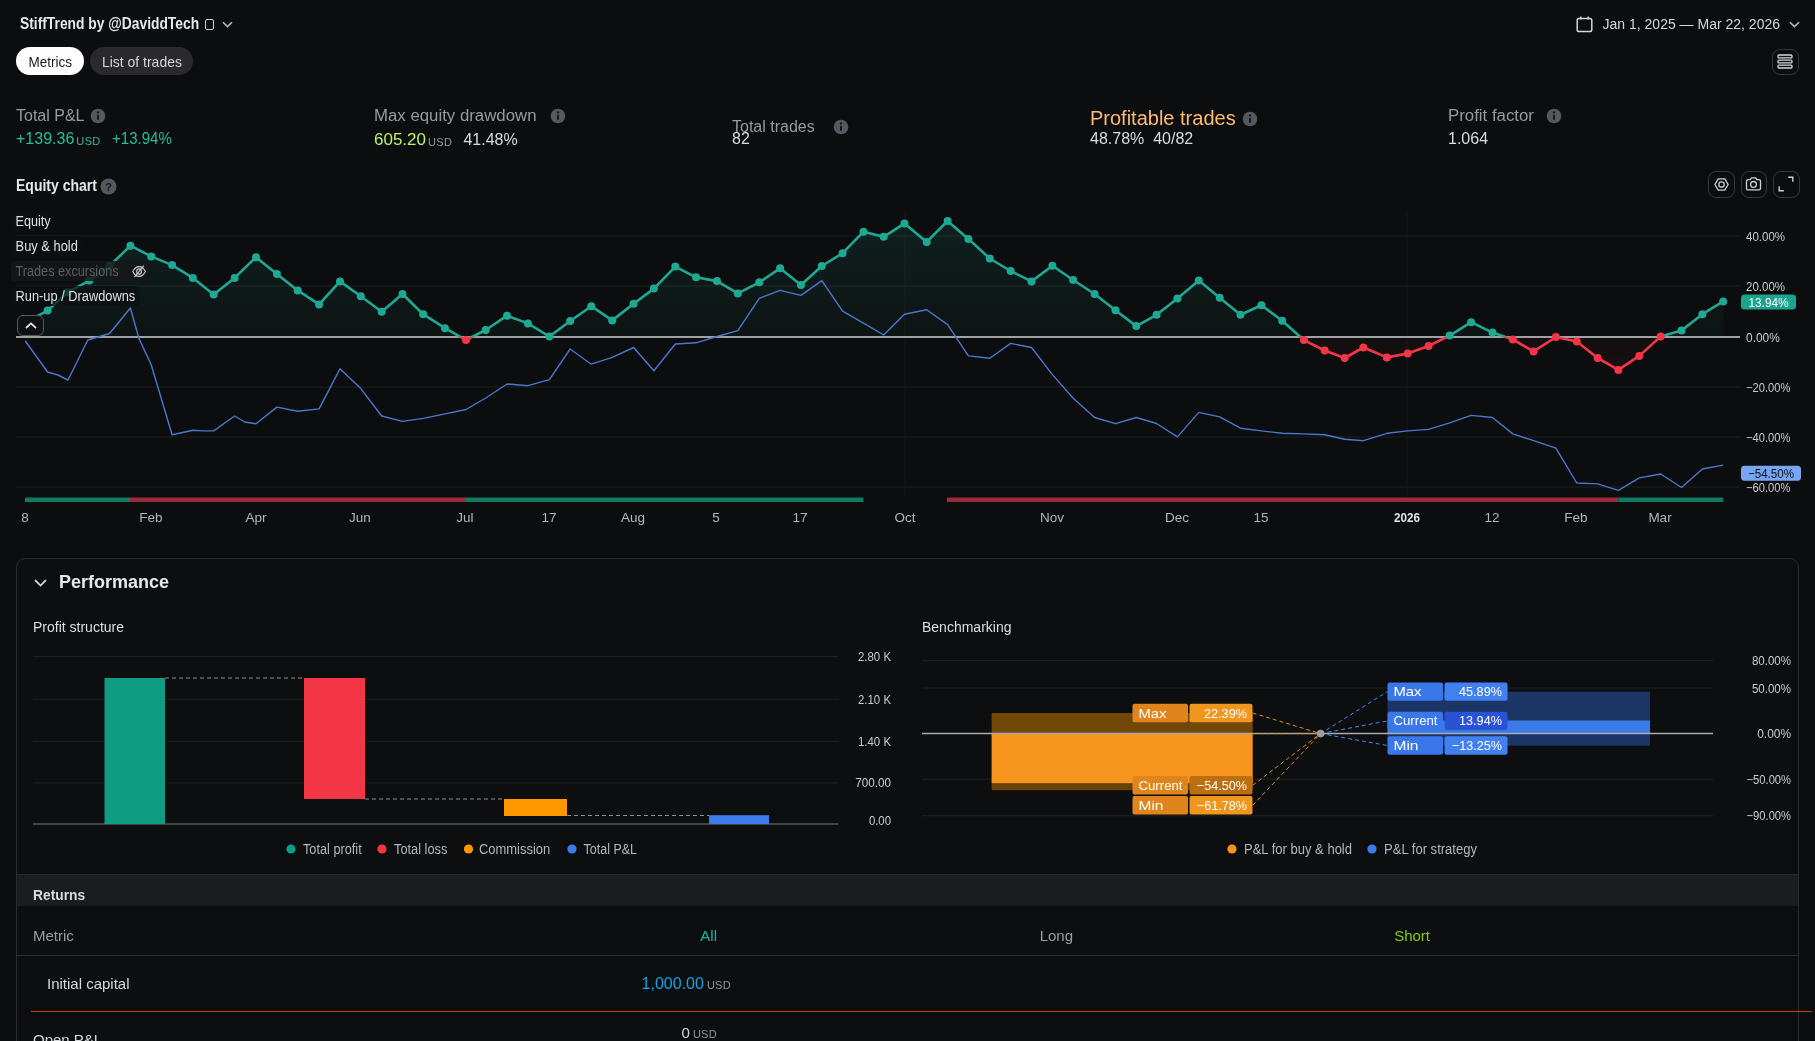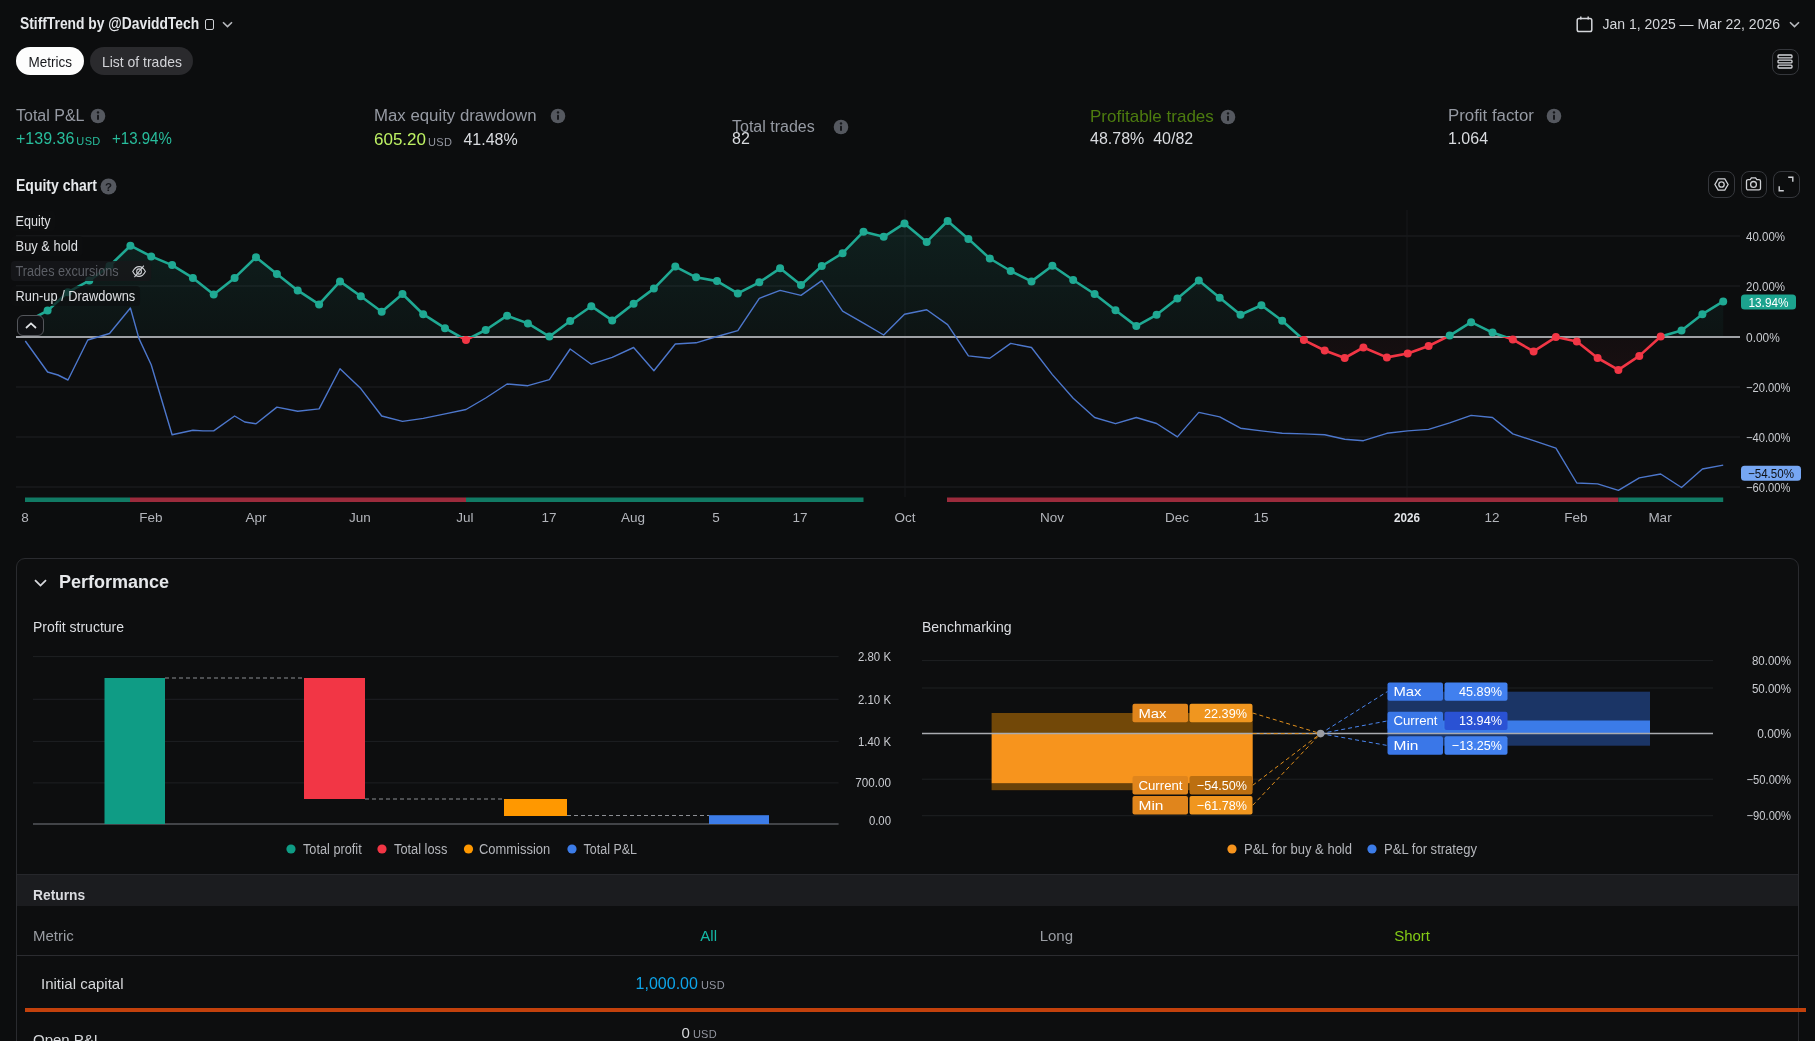--- a/index.html
+++ b/index.html
@@ -77,21 +77,21 @@
   <div class="abs row" style="left:732px;top:11px;gap:18px">
       <span style="font-size:16px;color:#969aa3">Total trades</span>
       <svg width="16" height="16" viewBox="0 0 16 16">
         <circle cx="8" cy="8" r="7.3" fill="#55585f"></circle>
         <rect x="7" y="6.8" width="2" height="5" rx="0.6" fill="#16171b"></rect>
         <circle cx="8" cy="4.4" r="1.2" fill="#16171b"></circle>
       </svg>
     </div>
   <div class="abs" style="left:732px;top:23px;font-size:16px;color:#d9dbdf">82</div>
   <div class="abs row" style="left:1090px;top:0;gap:6px">
-      <span style="font-size:17px;color:#4d7c0f">Profitable trades</span>
+      <span style="font-size:20px;color:#fdba74">Profitable trades</span>
       <svg width="16" height="16" viewBox="0 0 16 16">
         <circle cx="8" cy="8" r="7.3" fill="#55585f"></circle>
         <rect x="7" y="6.8" width="2" height="5" rx="0.6" fill="#16171b"></rect>
         <circle cx="8" cy="4.4" r="1.2" fill="#16171b"></circle>
       </svg>
     </div>
   <div class="abs" style="left:1090px;top:23px;font-size:16px;color:#d9dbdf">48.78%&nbsp;&nbsp;40/82</div>
   <div class="abs row" style="left:1448px;top:0;gap:6px">
       <span class="sqz" style="font-size:16px;color:#969aa3;transform:scaleX(1.05)">Profit factor</span>
       <span style="width:4px"></span>
@@ -409,21 +409,21 @@
 
   <div class="abs" style="left:0;top:315px;width:1781px;height:32px;background:#1b1c1f;border-top:1px solid #26272b">
     <span class="abs sqz" style="left:16px;top:11px;font-size:15px;font-weight:bold;color:#dadbdf;transform:scaleX(0.92)">Returns</span>
   </div>
   <div class="abs" style="left:0;top:355px;width:1781px;height:42px;border-bottom:1px solid #2b2c30">
     <span class="abs" style="left:16px;top:13px;font-size:15px;color:#9a9da3">Metric</span>
     <span class="abs" style="left:500px;top:13px;width:200px;text-align:right;font-size:15px;color:#14b8a6">All</span>
     <span class="abs" style="left:856px;top:13px;width:200px;text-align:right;font-size:15px;color:#9a9da3">Long</span>
     <span class="abs" style="left:1213px;top:13px;width:200px;text-align:right;font-size:15px;color:#84cc16">Short</span>
   </div>
-  <div class="abs" style="left:8px;top:397px;width:1781px;height:56px;border-bottom:4px solid #c2410c">
+  <div class="abs" style="left:14px;top:397px;width:1781px;height:56px;border-bottom:1px solid #c2410c">
     <span class="abs" style="left:16px;top:19px;font-size:15px;color:#d6d8db">Initial capital</span>
     <span class="abs row" style="left:500px;top:19px;width:200px;justify-content:flex-end">
         <span style="font-size:16px;color:#0ea5e9">1,000.00</span>
         <span style="font-size:11px;color:#9396a0;margin:2px 0 0 3px;letter-spacing:0.3px">USD</span>
       </span>
   </div>
   <div class="abs" style="left:0;top:453px;width:1781px;height:56px">
     <span class="abs" style="left:16px;top:19px;font-size:15px;color:#d6d8db">Open P&amp;L</span>
     <span class="abs row" style="left:500px;top:12px;width:200px;justify-content:flex-end">
         <span style="font-size:15px;color:#d6d8db">0</span>

